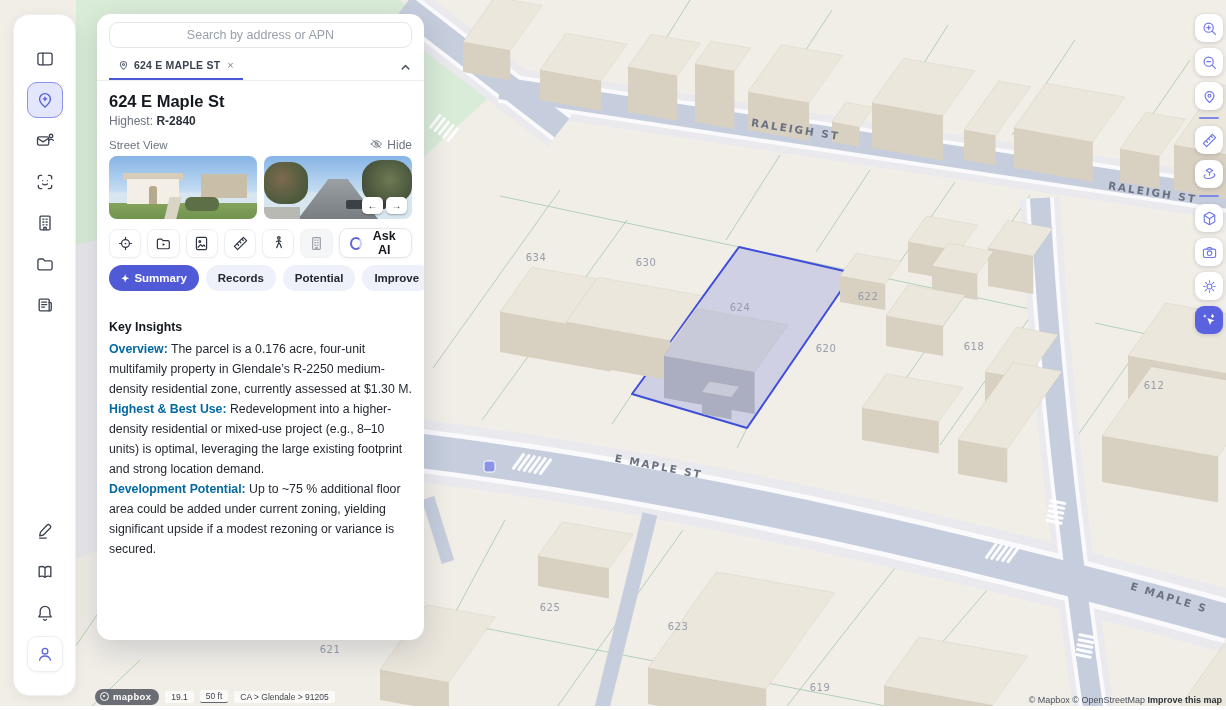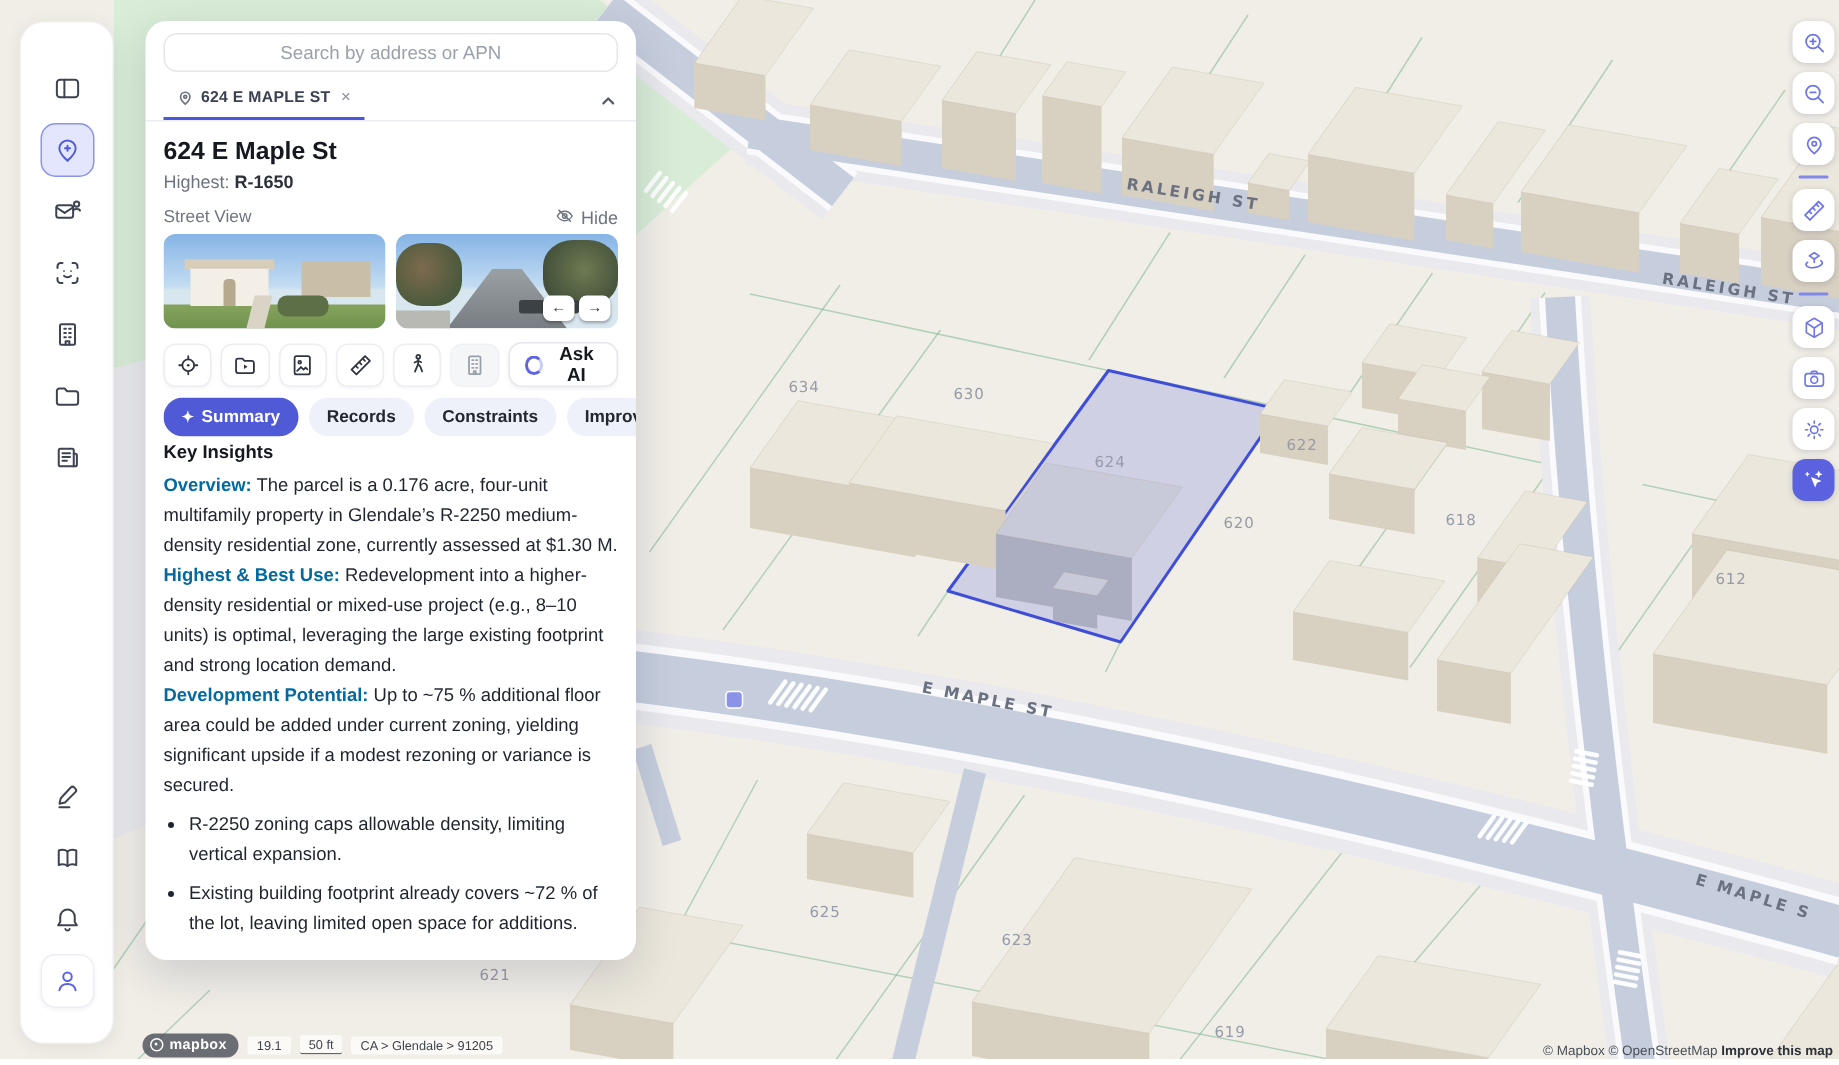--- a/index.html
+++ b/index.html
@@ -71,21 +71,21 @@
   .act-btn.dim{background:#f5f6f8;border-color:#f0f1f4;color:#9aa0ab;box-shadow:none;}
   .ask-ai{margin-left:auto;height:30px;padding:0 10px;border:1px solid #e5e7ec;border-radius:9px;
           background:#fff;display:flex;align-items:center;gap:6px;font-size:12.5px;font-weight:700;
           color:#15181e;cursor:pointer;box-shadow:0 1px 3px rgba(20,20,40,.06);}
   .ai-ring{width:13px;height:13px;border-radius:50%;border:2px solid #5f66dd;border-right-color:#c9cdf6;}
   .tabs{display:flex;gap:7px;margin:3px -12px 0 0;overflow:hidden;padding-right:2px;}
   .pill{flex:none;height:26px;padding:0 12px;border-radius:13px;background:#eef0fa;color:#23272e;
         font-size:11.5px;font-weight:600;display:flex;align-items:center;gap:5px;cursor:pointer;}
   .pill.active{background:#5059d6;color:#fff;}
   .pill .spark{font-size:10px;}
-  .body-text{margin-top:0;font-size:12.3px;line-height:1.63;color:#1f242e;}
+  .body-text{margin-top:26px;font-size:12.3px;line-height:1.63;color:#1f242e;}
   .body-text h4{margin:0 0 2px;font-size:12.3px;color:#14181f;}
   .body-text h4.mt{margin-top:13px;}
   .body-text p{margin:0;}
   .body-text b{color:#0369a1;}
   .body-text ul{margin:6px 0 0;padding-left:17px;}
   .body-text li{margin-bottom:6px;}
 
   
   .rtoolbar{position:absolute;right:3px;top:14px;display:flex;flex-direction:column;align-items:center;gap:6px;}
   .rt-btn{width:28px;height:28px;background:#fff;border-radius:9px;display:flex;align-items:center;
@@ -383,21 +383,21 @@
       <span class="collapse">
         <svg width="13" height="13" viewBox="0 0 14 14" fill="none" stroke="currentColor" stroke-width="1.6" stroke-linecap="round" stroke-linejoin="round">
             <path d="M3.5 8.5L7 5l3.5 3.5"></path>
           </svg>
       </span>
     </div>
 
     <div class="prop-title">624 E Maple St</div>
     <div class="zoning">
       <span>Highest:</span>
-      <b>R-1650</b>
+      <b>R-2840</b>
     </div>
 
     <div class="sv-row">
       <span class="sv-label">Street View</span>
       <span class="sv-hide">
         <svg width="13" height="12" viewBox="0 0 16 15" fill="none" stroke="currentColor" stroke-width="1.2" stroke-linecap="round">
             <path d="M1.8 7.5C3.3 5 5.5 3.6 8 3.6S12.7 5 14.2 7.5C12.7 10 10.5 11.4 8 11.4S3.3 10 1.8 7.5z"></path>
             <circle cx="8" cy="7.5" r="1.8"></circle>
             <path d="M3.2 2.8l9.6 9"></path>
           </svg>
@@ -477,38 +477,34 @@
 
     <div class="tabs" id="tabs">
         <div class="pill active">
           <span class="spark">✦</span>
           <span>Summary</span>
         </div>
         <div class="pill">
           <span>Records</span>
         </div>
         <div class="pill">
-          <span>Constraints</span>
+          <span>Potential</span>
         </div>
         <div class="pill">
           <span>Improve</span>
         </div>
       </div>
 
     <div class="body-text">
       <h4>Key Insights</h4>
       <div id="insights">
           <p><b>Overview:</b> <span>The parcel is a 0.176 acre, four-unit multifamily property in Glendale’s R-2250 medium-density residential zone, currently assessed at $1.30 M.</span></p>
           <p><b>Highest &amp; Best Use:</b> <span>Redevelopment into a higher-density residential or mixed-use project (e.g., 8–10 units) is optimal, leveraging the large existing footprint and strong location demand.</span></p>
           <p><b>Development Potential:</b> <span>Up to ~75 % additional floor area could be added under current zoning, yielding significant upside if a modest rezoning or variance is secured.</span></p>
         </div>
-      <ul id="constraints">
-          <li><span>R-2250 zoning caps allowable density, limiting vertical expansion.</span></li>
-          <li><span>Existing building footprint already covers ~72 % of the lot, leaving limited open space for additions.</span></li>
-        </ul>
     </div>
   </section>
 
   <div class="rtoolbar">
     <div class="rt-btn">
       <svg viewBox="0 0 20 20" fill="none" stroke="currentColor" stroke-width="1.4" stroke-linecap="round">
           <circle cx="9" cy="9" r="5.4"></circle>
           <path d="M13.1 13.1L17 17M9 6.9v4.2M6.9 9h4.2"></path>
         </svg>
     </div>

